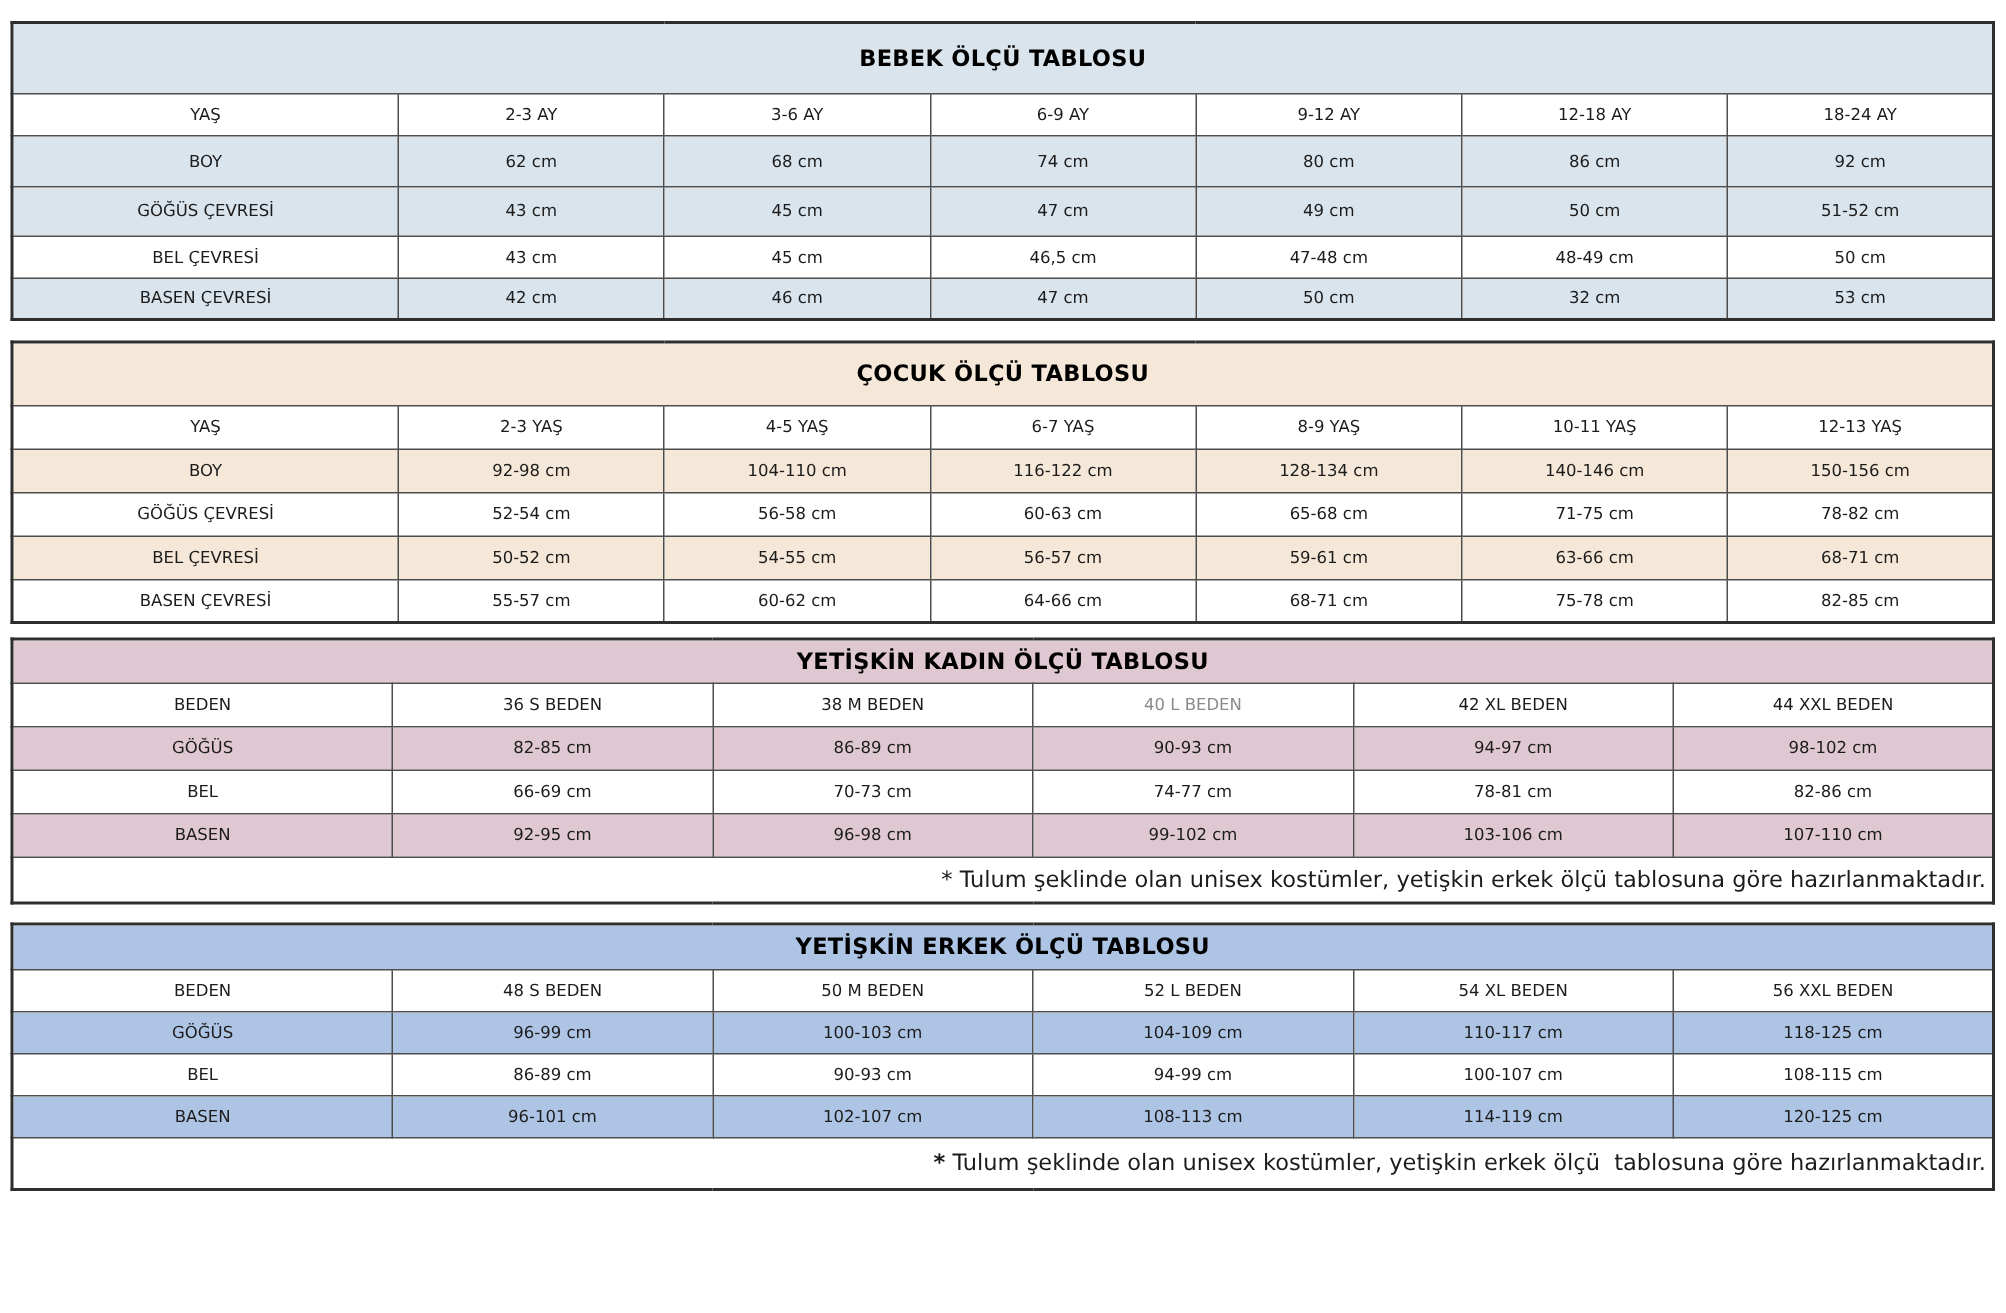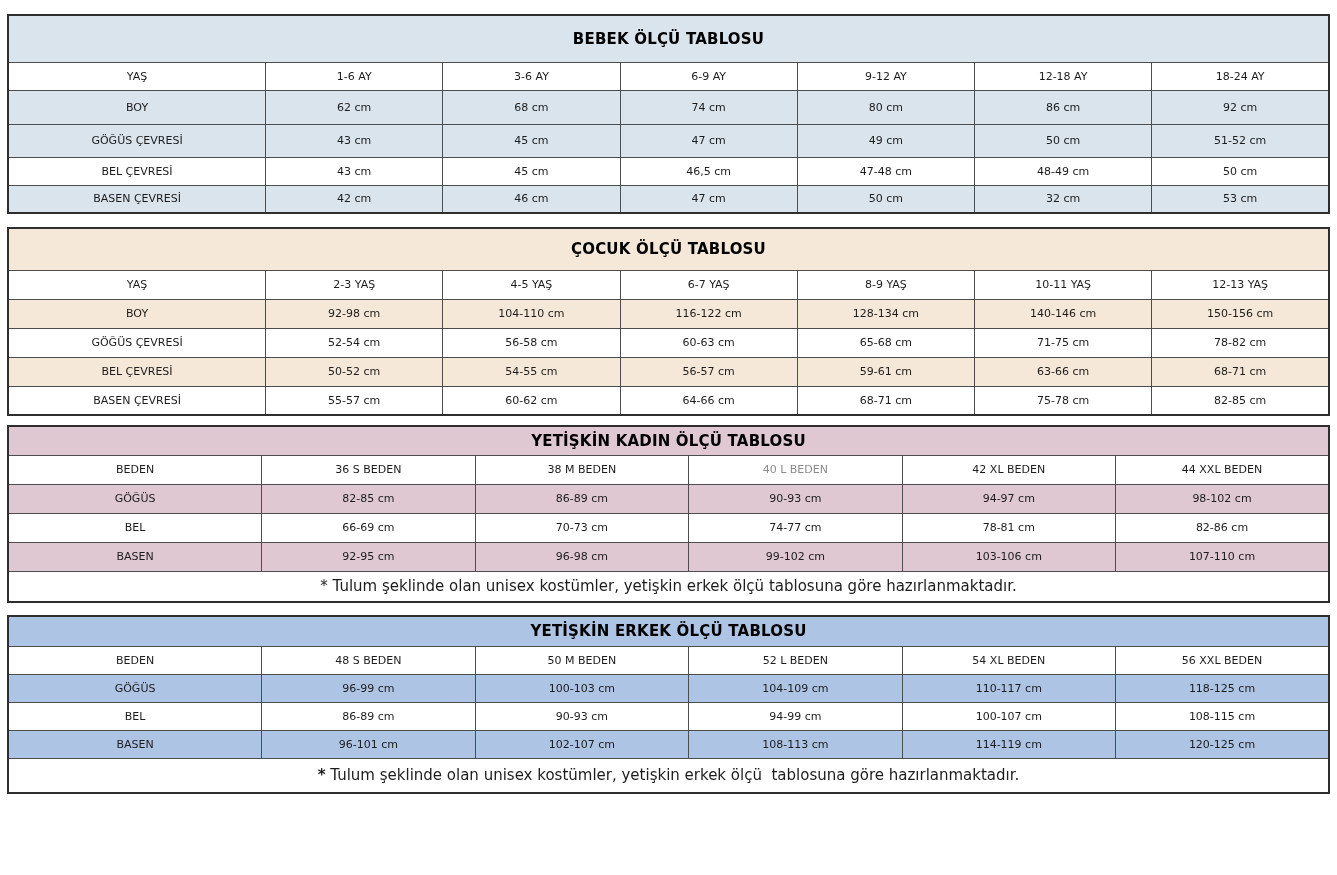--- a/index.html
+++ b/index.html
@@ -46,21 +46,21 @@
   .theme-cocuk .title-row th { height: 42px; }
   .theme-cocuk { margin-bottom: 9px; }
   .theme-cocuk tbody tr { height: 29px; }
   .theme-kadin .title-row th { height: 29px; }
   .theme-kadin { margin-bottom: 12px; }
   .theme-kadin tbody tr { height: 29px; }
   .theme-erkek .title-row th { height: 31px; }
   .theme-erkek tbody tr { height: 28px; }
 
   .footnote-row td {
-    text-align: center;
+    text-align: right;
     font-size: 15px;
     padding: 5px 4px 6px 4px;
     white-space: pre-wrap;
     background: #ffffff;
   }
   .theme-erkek .footnote-row td { padding: 7px 4px 8px 4px; }
   .fn-marker.bold { font-weight: bold; }
   td.muted { color: #8b8b8b; text-align: center; }
 </style>
 </head>
@@ -79,21 +79,21 @@
         <col style="width:13.4167%">
     </colgroup>
     <thead>
       <tr class="title-row">
         <th colspan="7">BEBEK ÖLÇÜ TABLOSU</th>
       </tr>
     </thead>
     <tbody>
         <tr>
           <td>YAŞ</td>
-          <td>1-6 AY</td>
+          <td>2-3 AY</td>
           <td>3-6 AY</td>
           <td>6-9 AY</td>
           <td>9-12 AY</td>
           <td>12-18 AY</td>
           <td>18-24 AY</td>
         </tr>
         <tr class="banded">
           <td>BOY</td>
           <td>62 cm</td>
           <td>68 cm</td>

